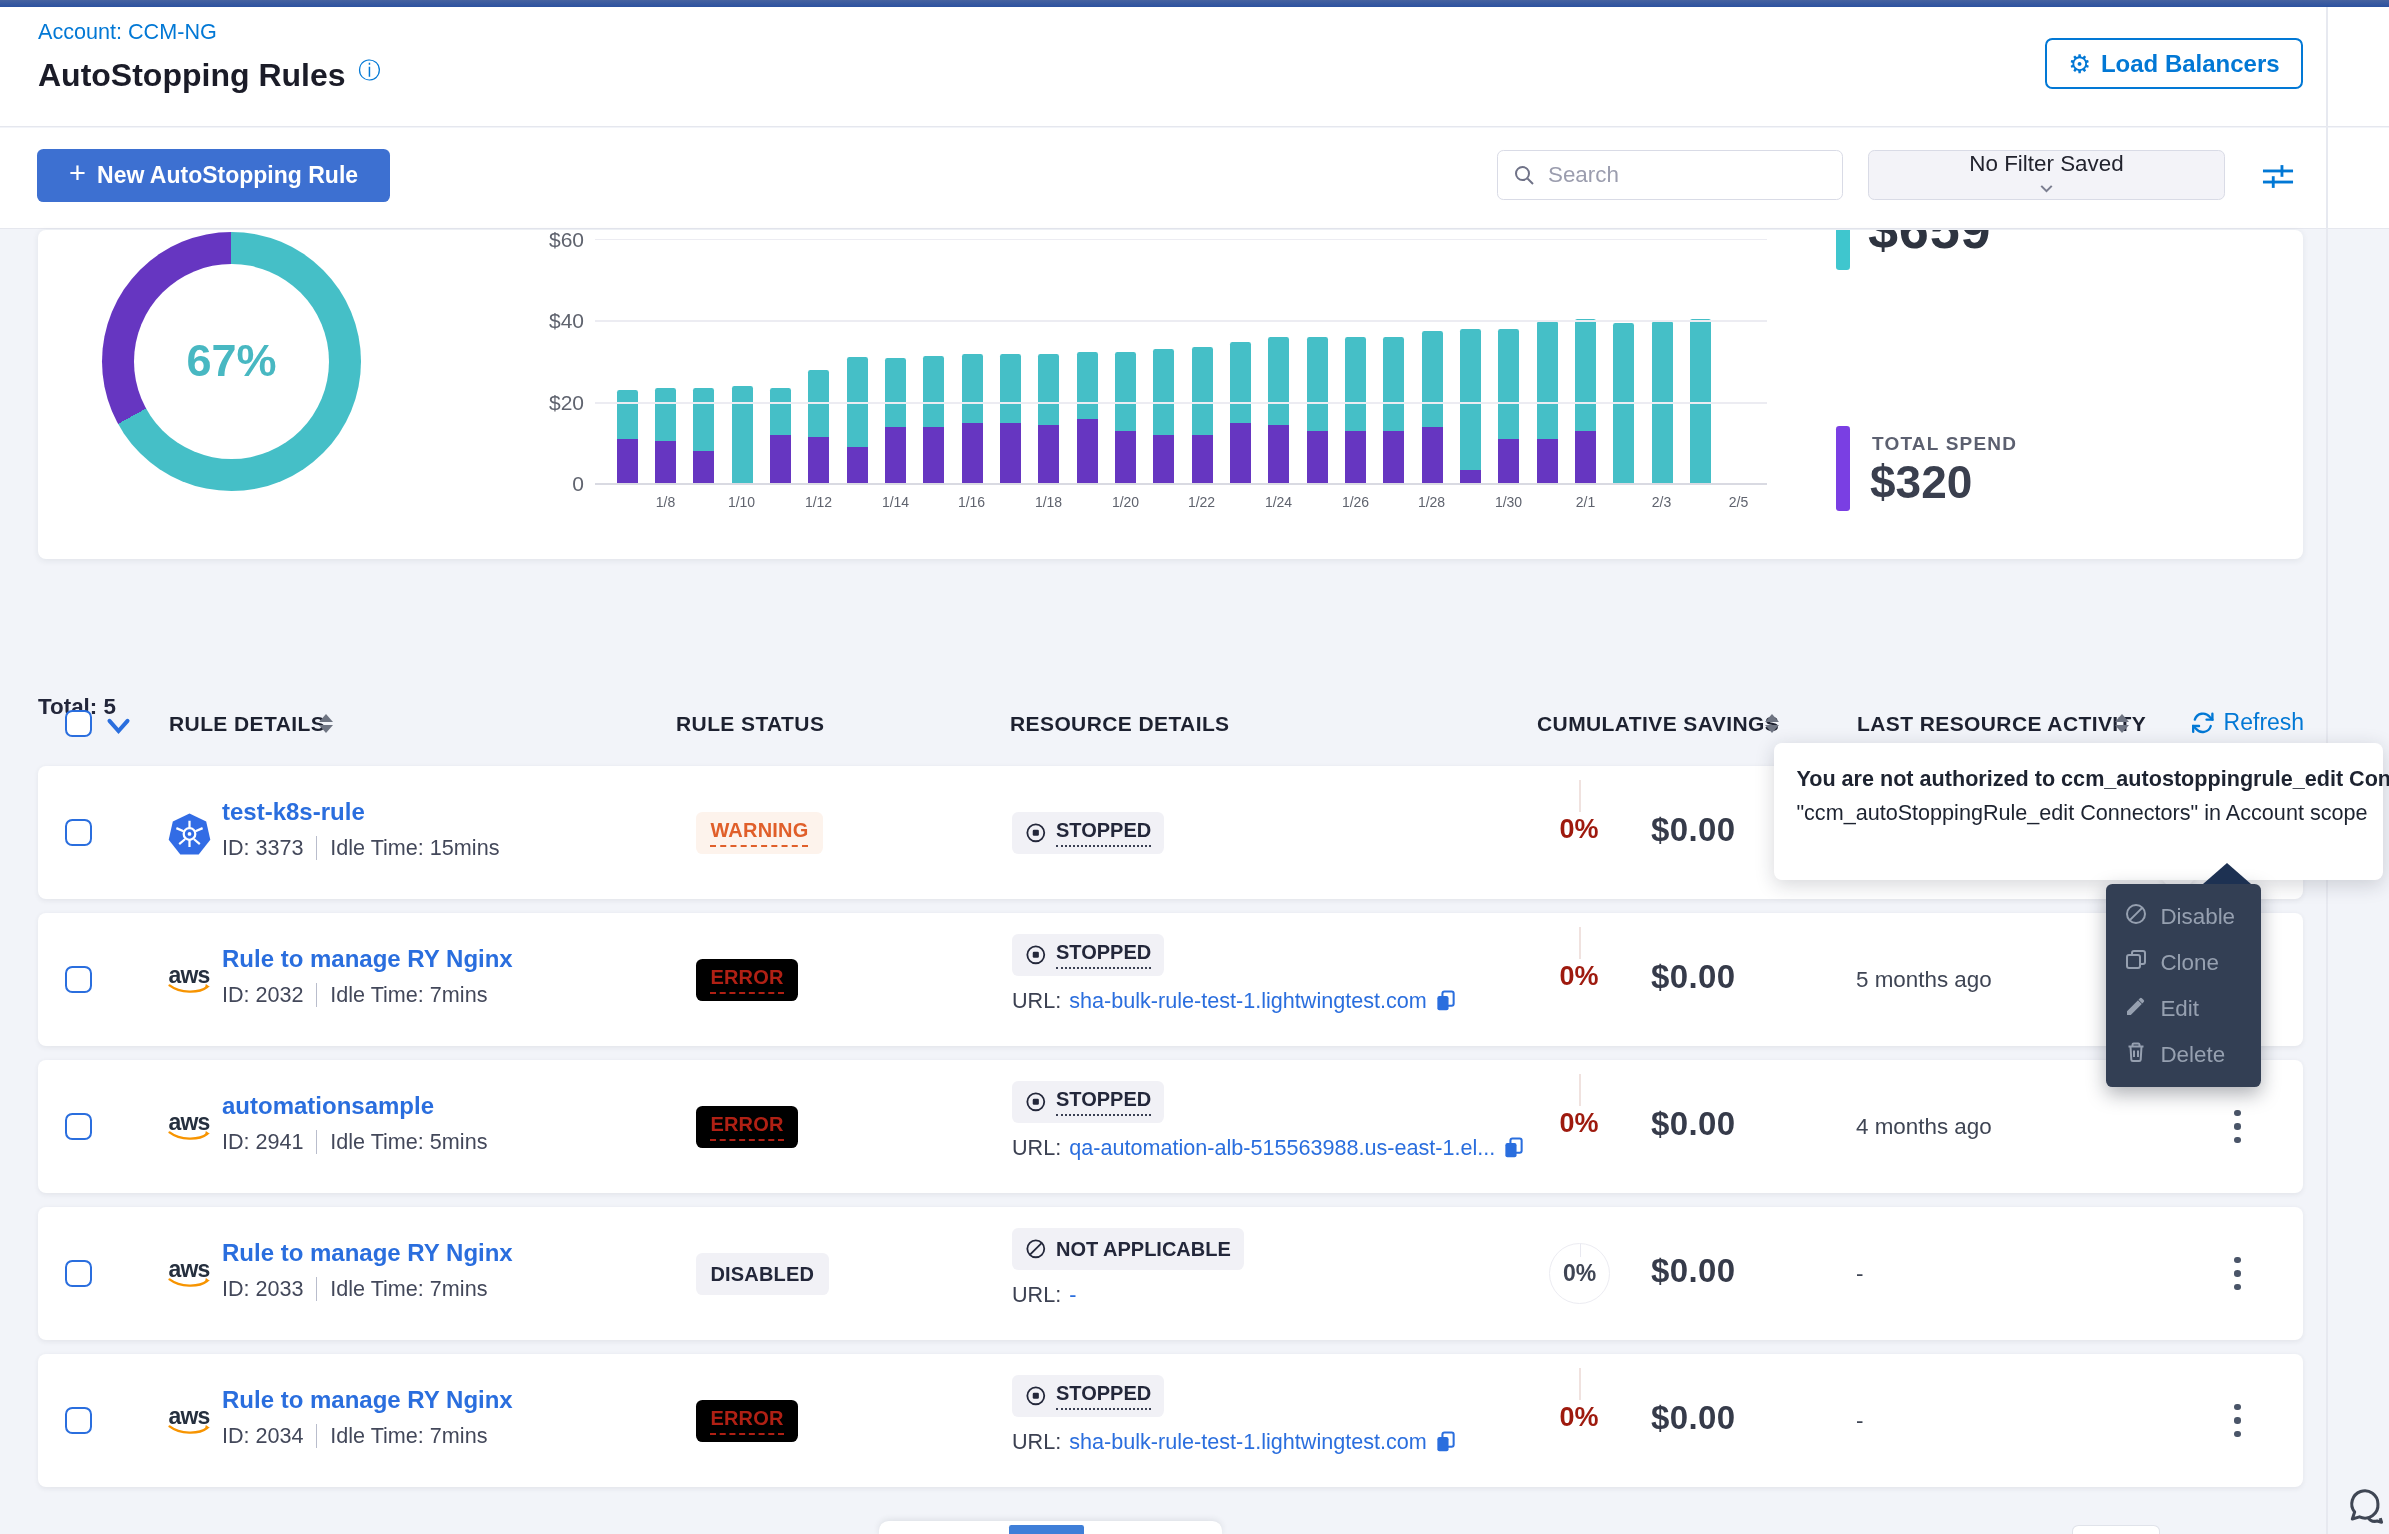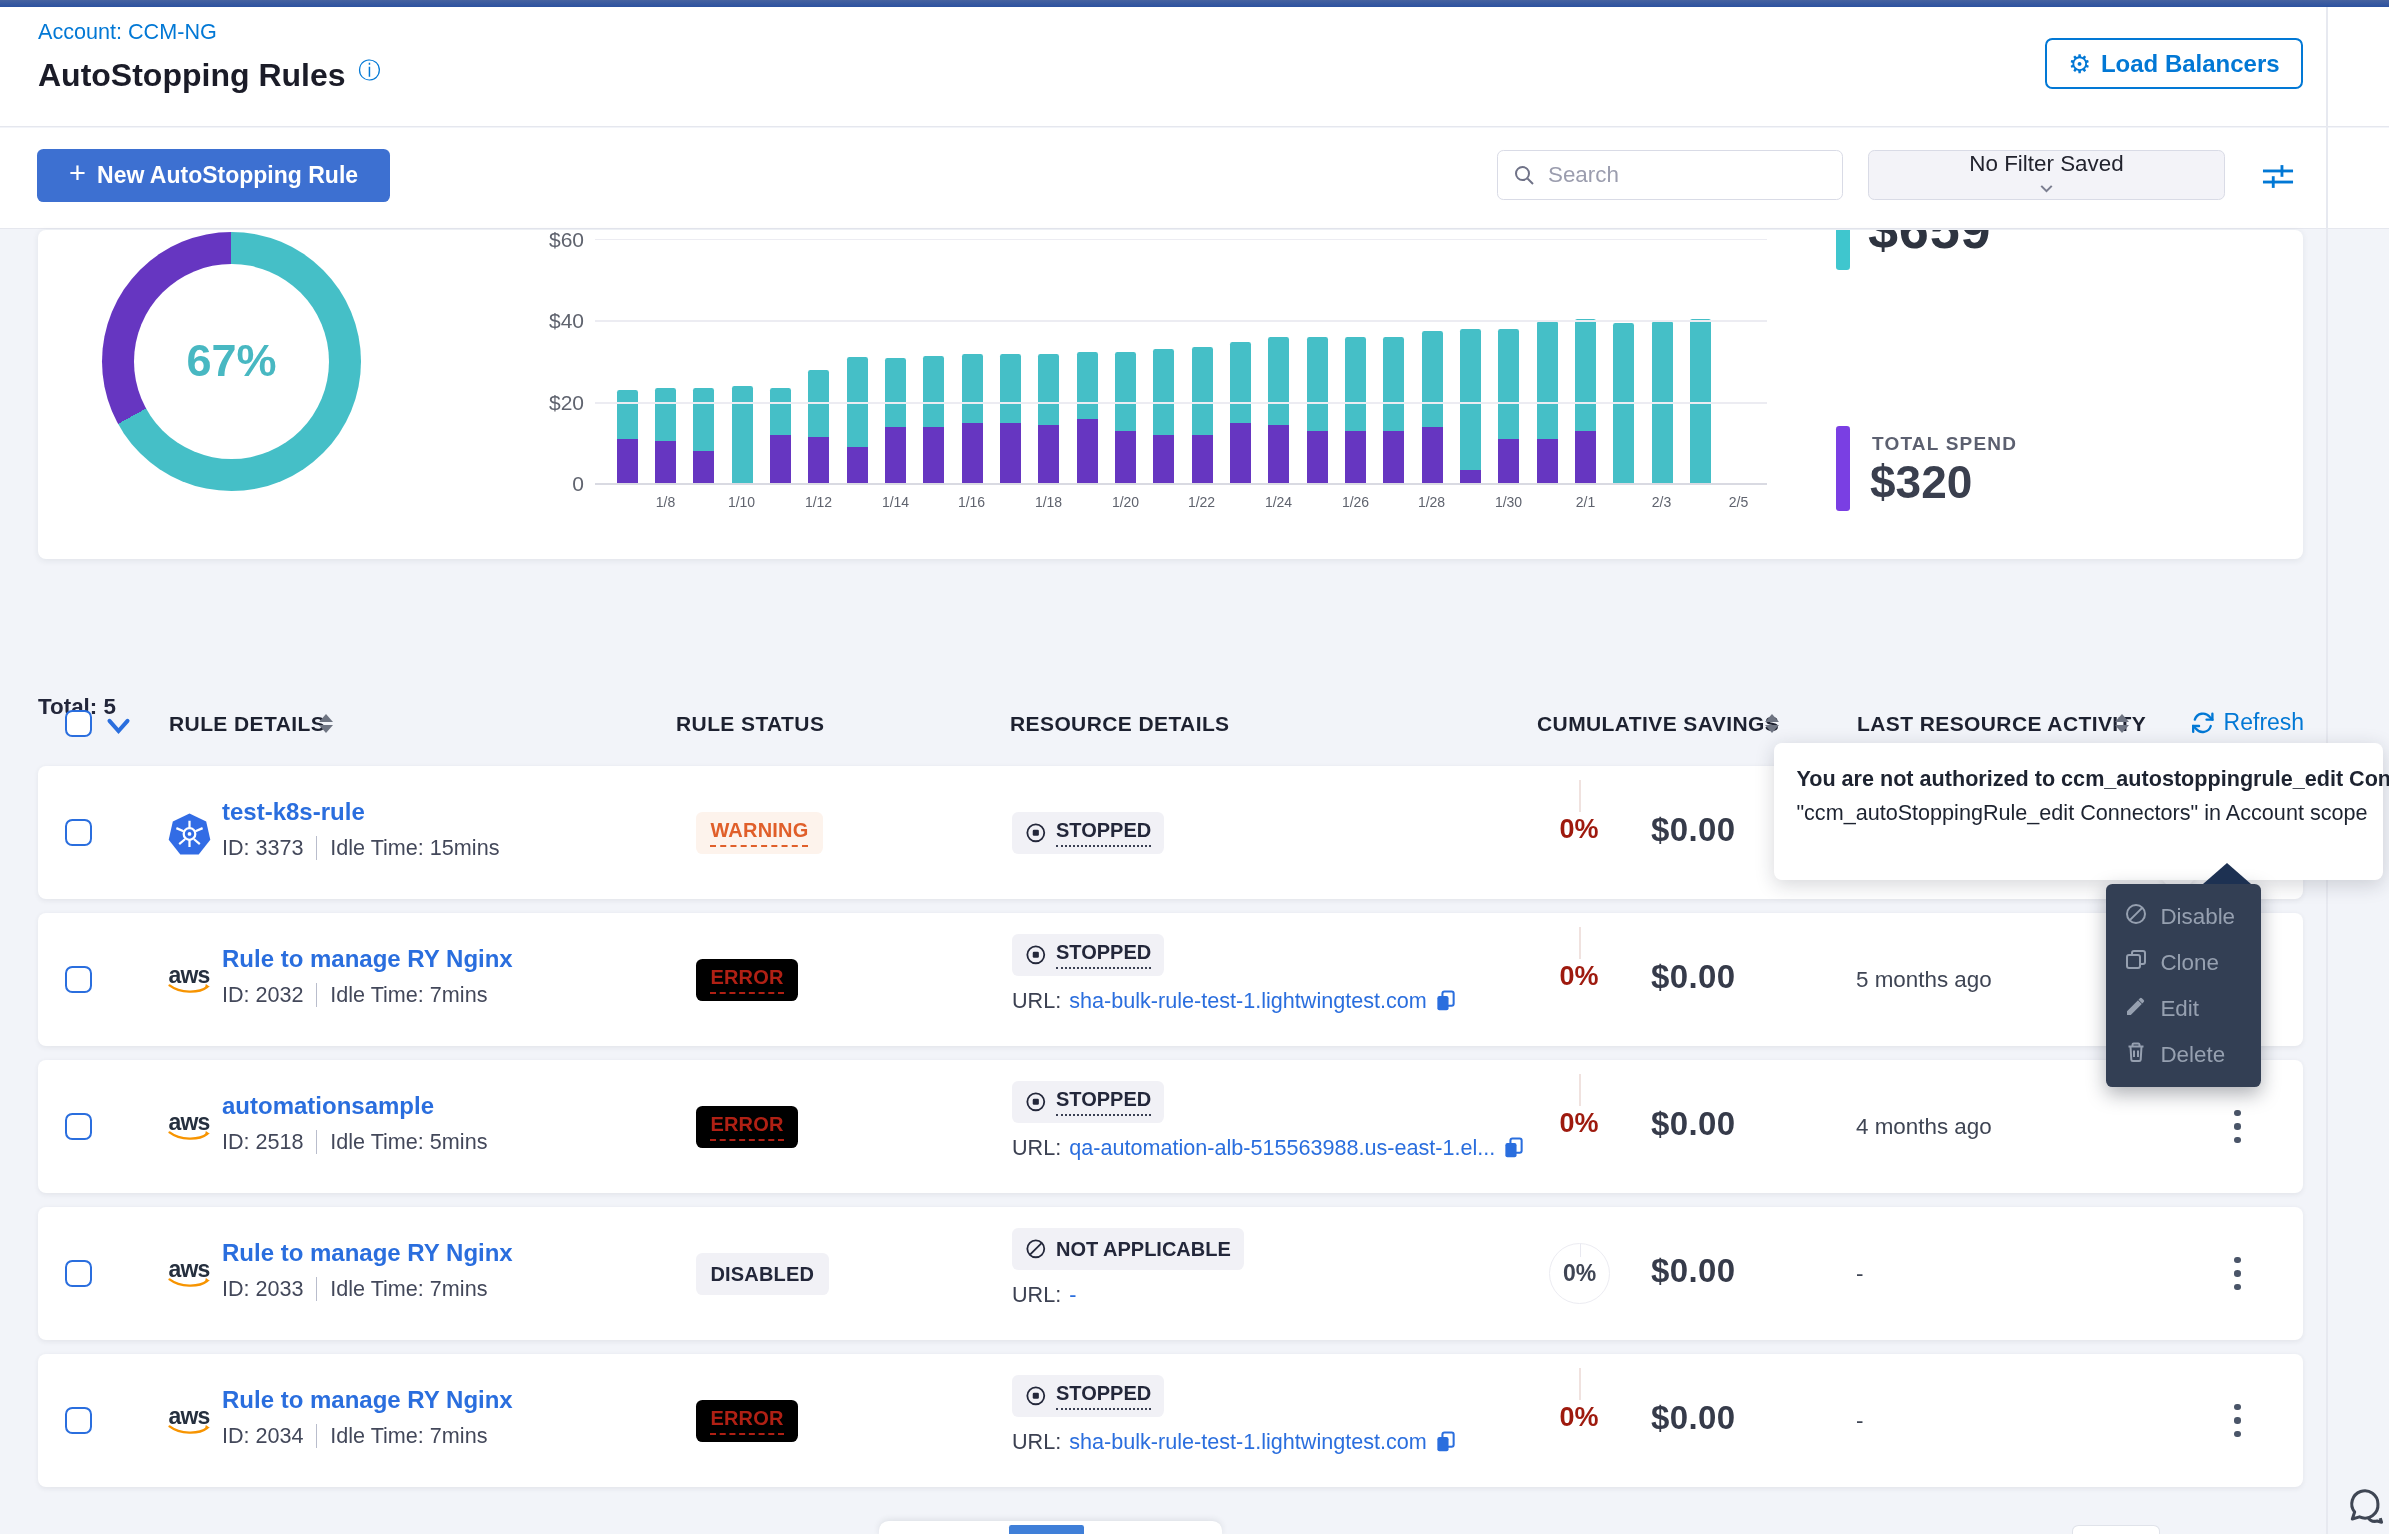--- a/index.html
+++ b/index.html
@@ -420,21 +420,21 @@
         <div class="aws-logo">
           <span>aws</span>
           <svg width="43" height="12.8" viewBox="0 0 54 16">
             <path d="M2 3 C 15 13, 39 13, 49 5" stroke="#f79400" stroke-width="3" fill="none" stroke-linecap="round"></path>
             <path d="M47.5 1.2 l5 3.4 -6 2.2 z" fill="#f79400"></path>
           </svg>
         </div>
       </div>
       <div class="rule-name">automationsample</div>
       <div class="id-line">
-        <span class="idv">ID: 2518</span>
+        <span class="idv">ID: 2941</span>
         <span class="id-sep"></span>
         <span class="idlev">Idle Time: 5mins</span>
       </div>
       <div class="status-pill status-error">
         <span class="lbl">ERROR</span>
       </div>
       <div class="res-badge" style="top:21px">
         <svg width="21.6" height="21.6" viewBox="0 0 24 24">
           <circle cx="12" cy="12" r="9.4" fill="none" stroke="#23273a" stroke-width="2"></circle>
           <rect x="8.6" y="8.6" width="6.8" height="6.8" rx="1.4" fill="#23273a"></rect>

